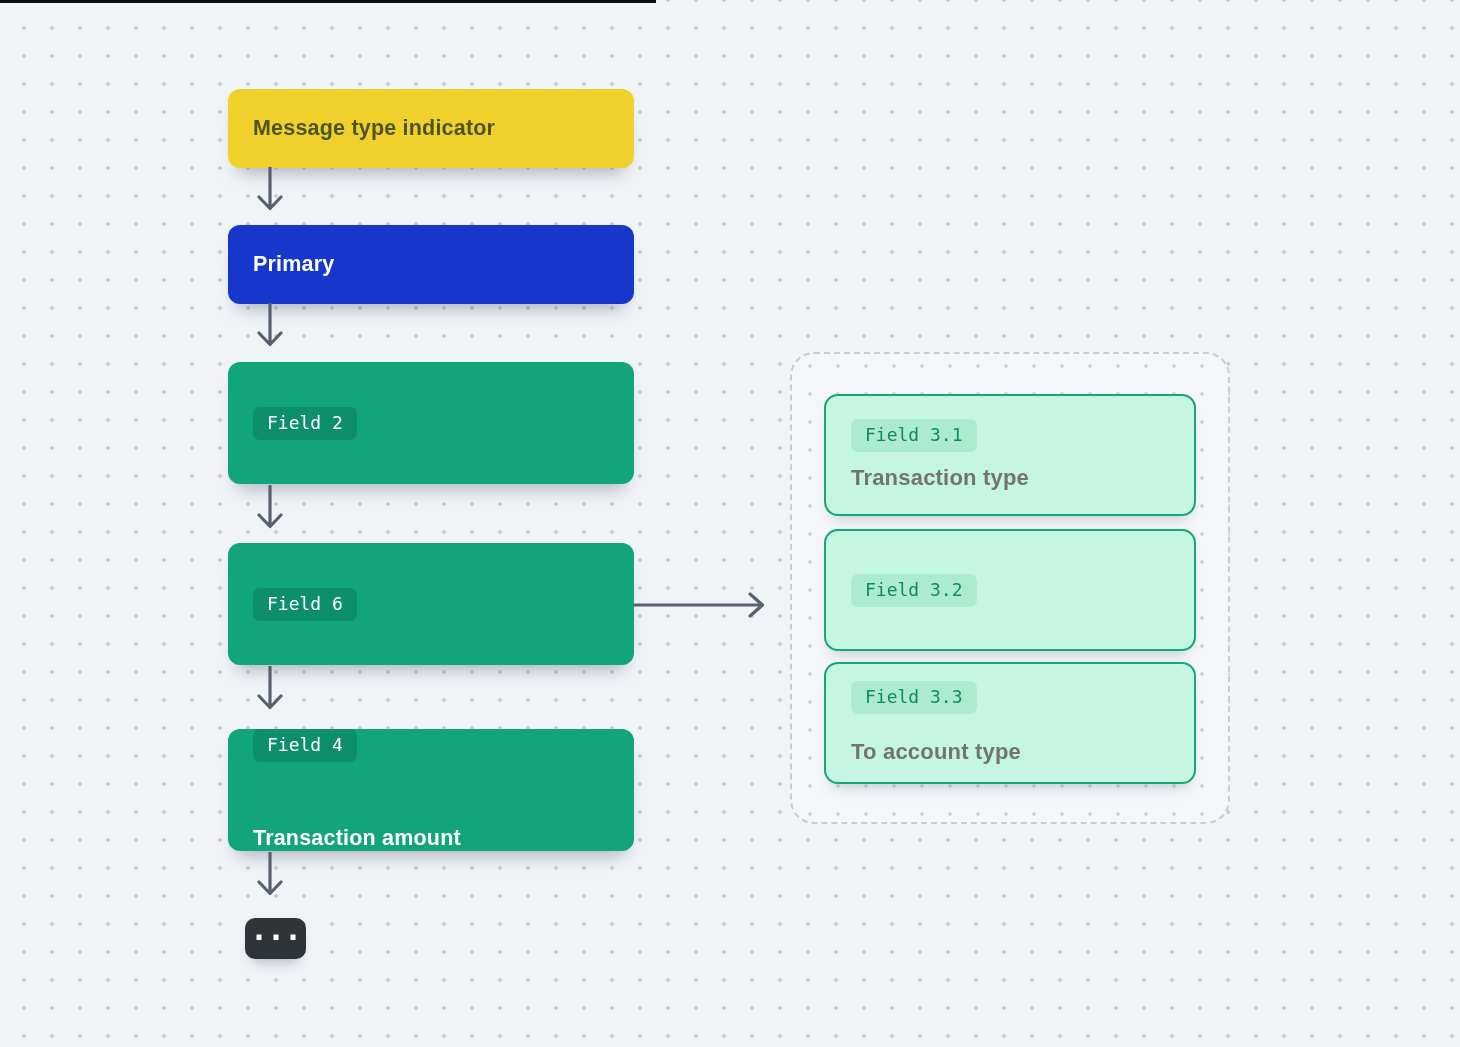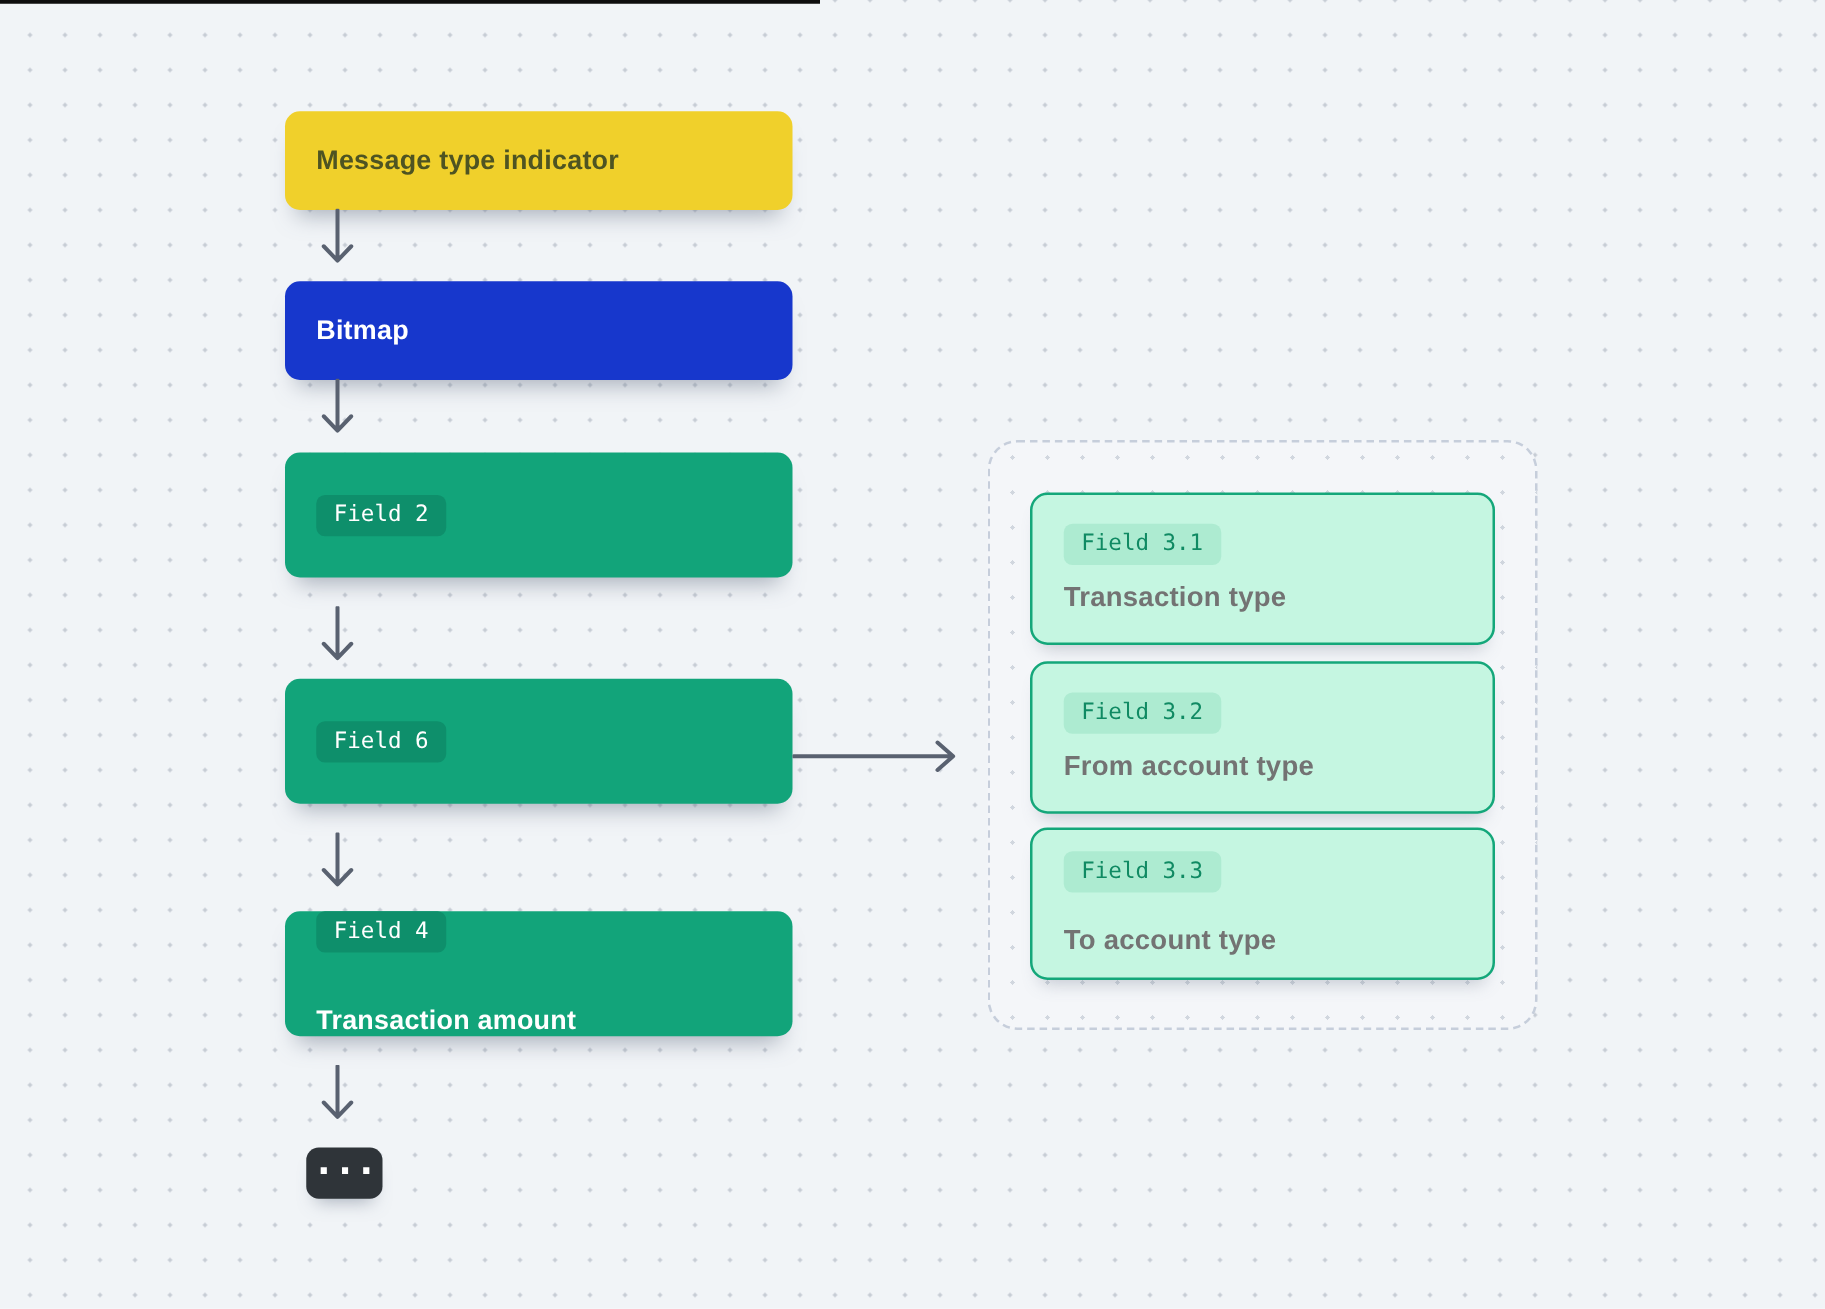--- a/index.html
+++ b/index.html
@@ -44,21 +44,21 @@
     font-weight: 700;
     letter-spacing: 0.2px;
   }
 
   .node-yellow { background: #f0d02b; height: 79px; }
   .node-yellow .node-label { color: #4e5422; }
 
   .node-blue { background: #1737cc; height: 79px; }
   .node-blue .node-label { color: #ffffff; }
 
-  .node-green { background: #12a47a; height: 100px; }
+  .node-green { background: #12a47a; height: 122px; }
   .node-green .node-label { color: #ffffff; margin-top: 13px; }
 
   .badge {
     display: inline-block;
     align-self: flex-start;
     background: #0e8f6b;
     color: #ffffff;
     font-family: "DejaVu Sans Mono", monospace;
     font-size: 18px;
     line-height: 1;
@@ -146,21 +146,21 @@
 
   <div class="node node-yellow" style="left:228px; top:89px;">
     <span class="node-label">Message type indicator</span>
   </div>
 
   <svg class="arrow" style="left:255px; top:167px;" width="30" height="48">
     <path d="M15 1 V40 M4 30 L15 41.5 L26 30" fill="none" stroke="#596170" stroke-width="3.2" stroke-linecap="round" stroke-linejoin="round"></path>
   </svg>
 
   <div class="node node-blue" style="left:228px; top:225px;">
-    <span class="node-label">Bitmap</span>
+    <span class="node-label">Primary</span>
   </div>
 
   <svg class="arrow" style="left:255px; top:303px;" width="30" height="48">
     <path d="M15 1 V40 M4 30 L15 41.5 L26 30" fill="none" stroke="#596170" stroke-width="3.2" stroke-linecap="round" stroke-linejoin="round"></path>
   </svg>
 
   <div class="node node-green" style="left:228px; top:362px;">
     <span class="badge">Field 2</span>
   </div>
 
@@ -195,21 +195,20 @@
 
   <div class="subfields-panel">
 
     <div class="mint-card mint-card-1">
       <span class="mint-badge">Field 3.1</span>
       <span class="mint-label">Transaction type</span>
     </div>
 
     <div class="mint-card mint-card-2">
       <span class="mint-badge">Field 3.2</span>
-      <span class="mint-label">From account type</span>
     </div>
 
     <div class="mint-card mint-card-3">
       <span class="mint-badge">Field 3.3</span>
       <span class="mint-label">To account type</span>
     </div>
 
   </div>
 
 </div>

